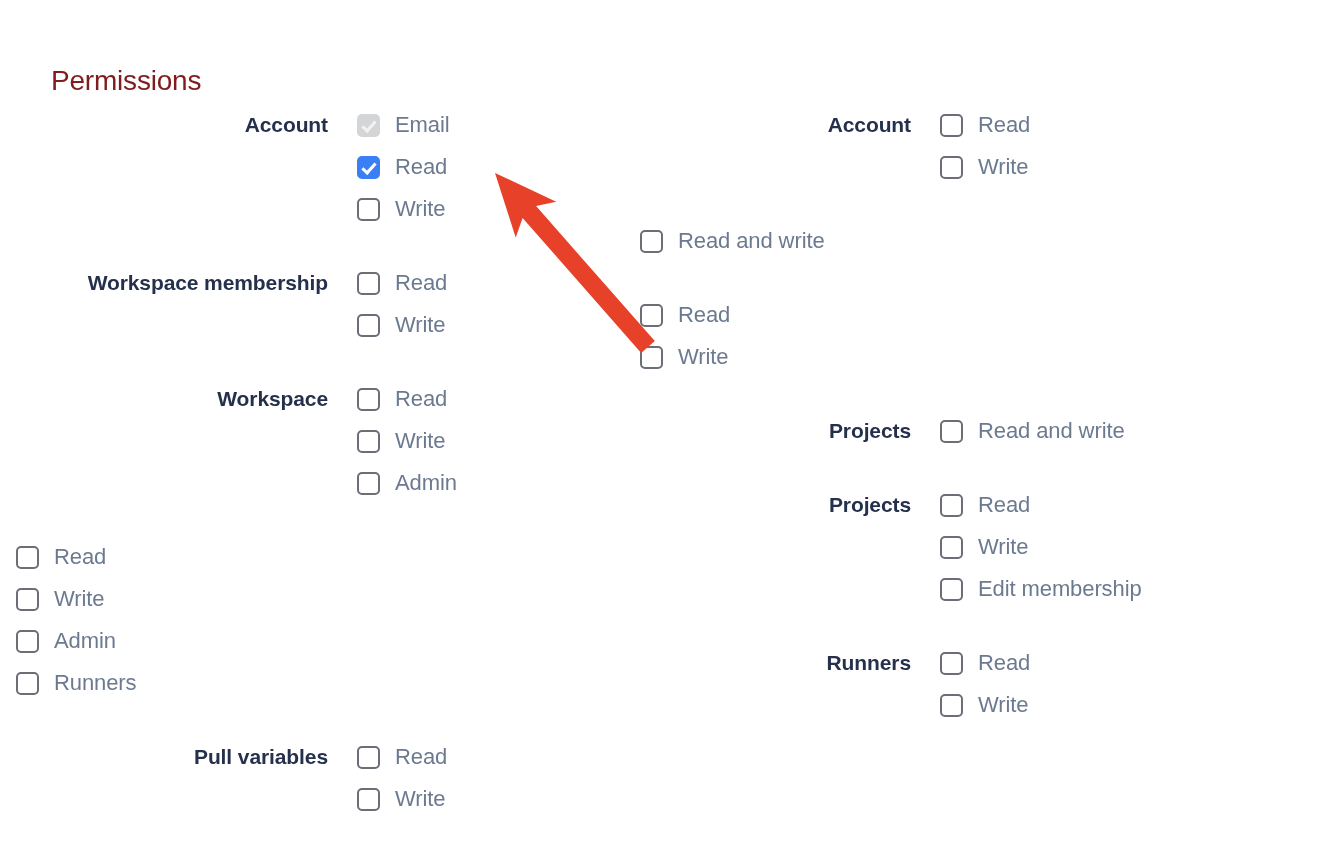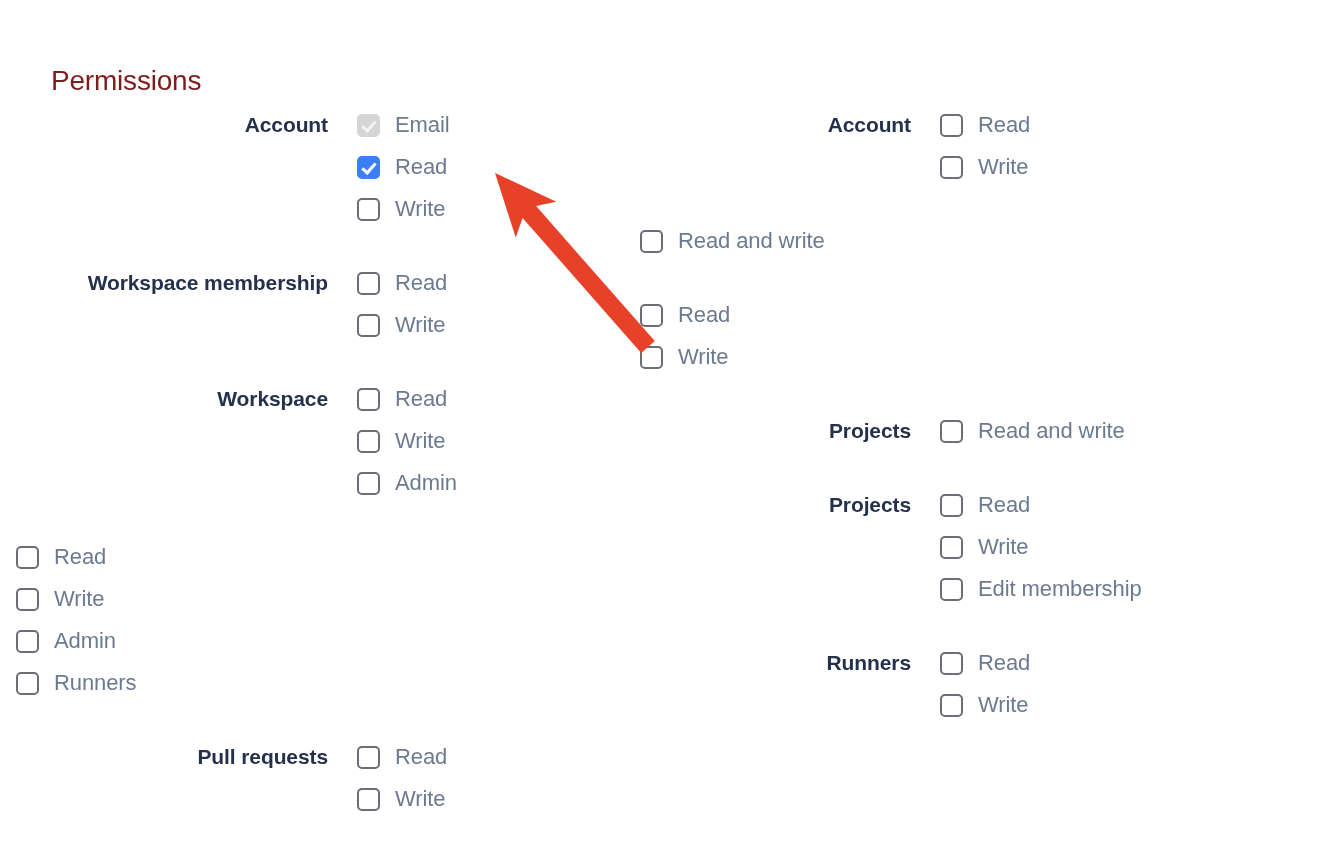--- a/index.html
+++ b/index.html
@@ -204,21 +204,21 @@
               <span class="cbx"></span>
               <span class="opt-label">Admin</span>
             </div>
             <div class="opt-row">
               <span class="cbx"></span>
               <span class="opt-label">Runners</span>
             </div>
           </div>
         </div>
         <div class="group">
-          <div class="group-label">Pull requests</div>
+          <div class="group-label">Pull variables</div>
           <div class="options">
             <div class="opt-row">
               <span class="cbx"></span>
               <span class="opt-label">Read</span>
             </div>
             <div class="opt-row">
               <span class="cbx"></span>
               <span class="opt-label">Write</span>
             </div>
           </div>

